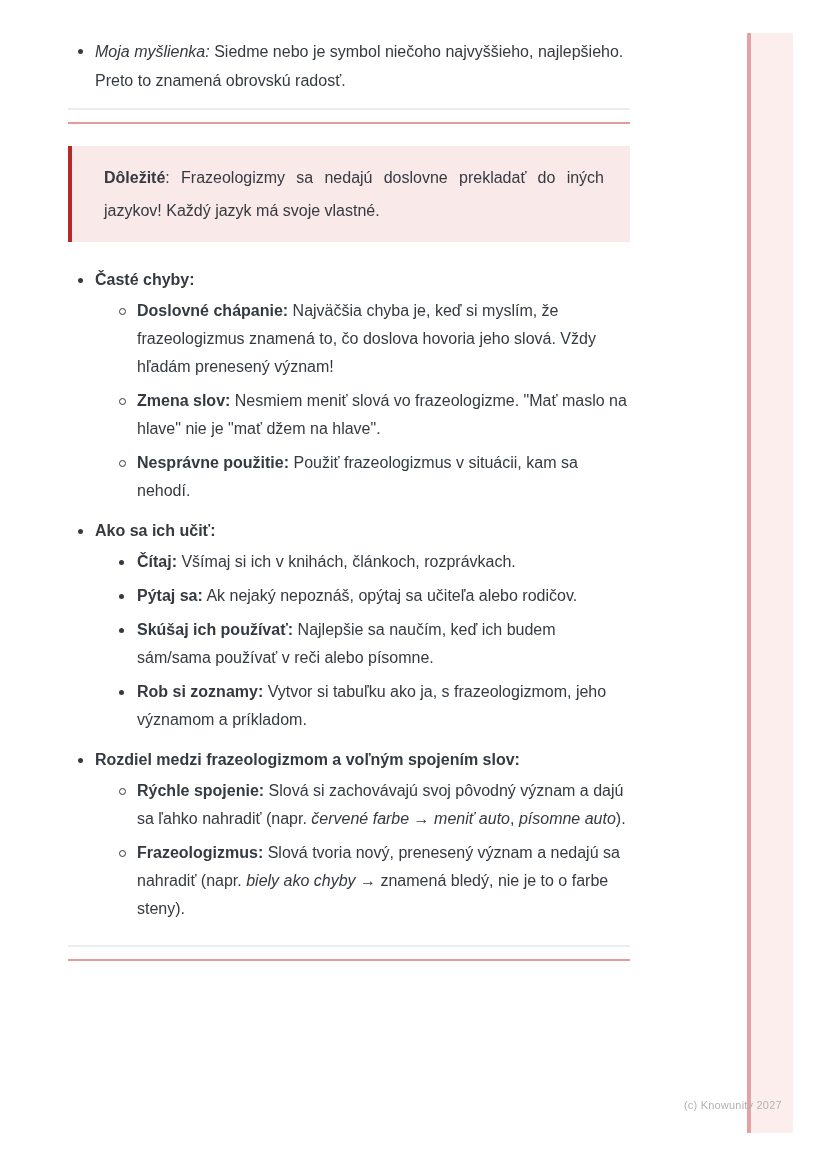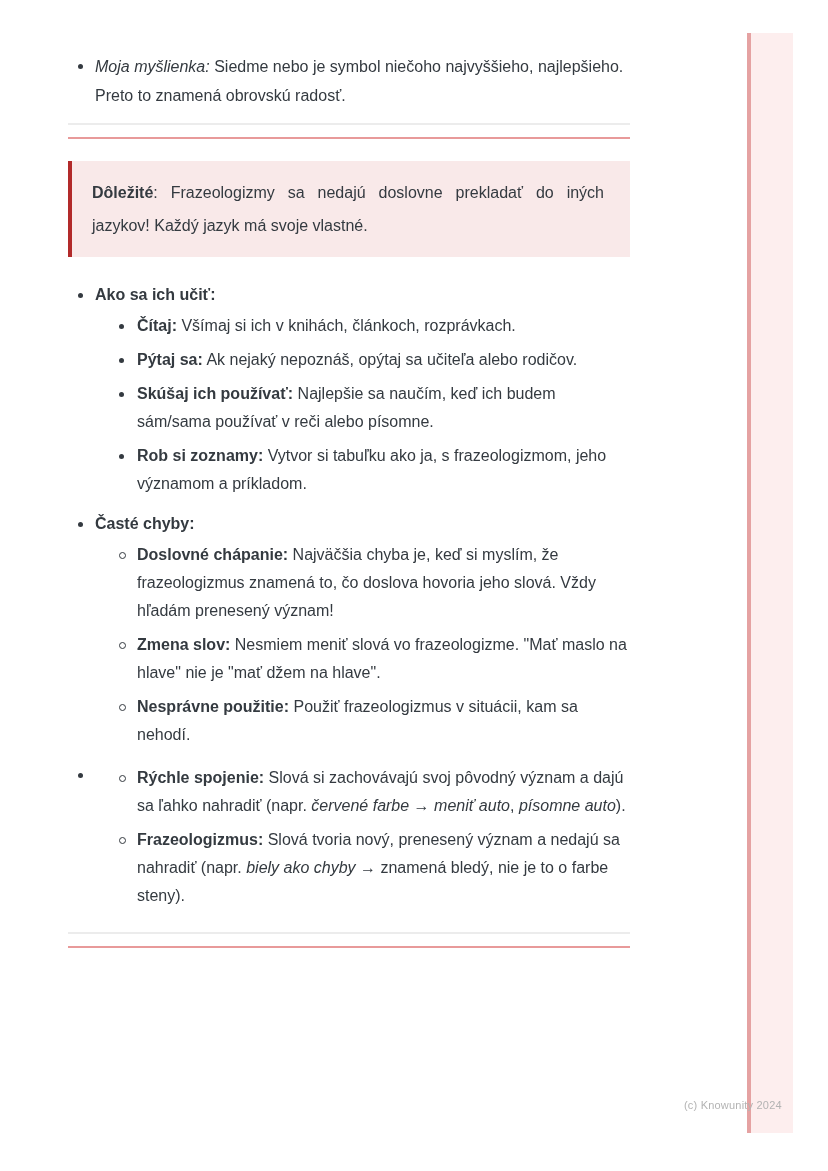--- a/index.html
+++ b/index.html
@@ -2,21 +2,21 @@
 <html><head>
 <meta charset="utf-8">
 <style>
   html,body{margin:0;padding:0;}
   body{
     width:828px;height:1171px;position:relative;overflow:hidden;
     background:#ffffff;
     font-family:"Liberation Sans","DejaVu Sans",sans-serif;
     color:#343a40;font-size:16px;
   }
-  .content{position:absolute;left:68px;top:52px;width:562px;z-index:2;}
+  .content{position:absolute;left:68px;top:37px;width:562px;z-index:2;}
   p{margin:0;}
   .txt{line-height:29px;}
   
   ul{list-style:none;margin:0;padding:0;}
   li{display:flex;align-items:flex-start;}
   .m{flex:0 0 17px;margin-left:10px;display:flex;}
   .m2{flex:0 0 18px;margin-left:24px;display:flex;}
   .dot{width:5px;height:5px;background:#343a40;border-radius:50%;display:block;margin-top:12px;}
   .ring{width:7px;height:7px;border:1.3px solid #343a40;border-radius:50%;display:block;margin-top:11px;box-sizing:border-box;}
   .li-body{flex:1;min-width:0;}
@@ -30,42 +30,42 @@
     margin:36px 0 0;font-size:27px;line-height:30px;font-weight:700;
     color:#d32f2f;letter-spacing:-0.3px;
   }
   .h-rule{height:2px;background:#e89a9a;margin-top:12px;}
   .divider{height:2px;background:#ececec;}
   .divider-1{margin-top:13px;}
   .divider-2{margin-top:22px;}
   
   .callout{
     margin-top:22px;background:#f9e9e9;border-left:4px solid #b22a2a;
-    padding:15px 26px 15px 20px;
+    padding:15px 26px 15px 32px;
   }
   .callout p{line-height:33px;text-align:justify;}
   .intro-line{margin-top:24px;line-height:29px;}
   
   .seg-b{font-weight:700;}
   .seg-i{font-style:italic;}
   
   .edge-bar{
     position:absolute;left:747px;top:33px;width:46px;height:1100px;
     background:#fdeeee;border-left:4px solid #e5a2a2;box-sizing:border-box;z-index:1;
   }
   .watermark{
     position:absolute;left:684px;top:1099px;z-index:3;
     font-size:11px;color:#b3b3b3;letter-spacing:0.2px;
   }
 </style>
 </head>
 <body>
 
 <div class="edge-bar"></div>
-<div class="watermark">(c) Knowunity 2024</div>
+<div class="watermark">(c) Knowunity 2027</div>
 
 <main class="content">
 
   <ul class="intro-list">
     <li>
       <span class="m">
           <span class="dot"></span>
         </span>
       <div class="li-body txt"><span class="seg-i">Moja myšlienka:</span><span class="seg-n"> Siedme nebo je symbol niečoho najvyššieho, najlepšieho. Preto to znamená obrovskú radosť.</span></div>
     </li>
@@ -73,20 +73,49 @@
 
   <div class="divider divider-1"></div>
 
   <div class="h-rule"></div>
 
   <aside class="callout">
     <p><span class="seg-b">Dôležité</span><span class="seg-n">: Frazeologizmy sa nedajú doslovne prekladať do iných jazykov! Každý jazyk má svoje vlastné.</span></p>
   </aside>
 
   <ul class="main-list">
+
+    <li class="group">
+      <span class="m">
+          <span class="dot"></span>
+        </span>
+      <div class="li-body">
+        <p class="group-label">Časté chyby:</p>
+        <ul class="sub-list">
+          <li>
+            <span class="m2">
+                <span class="ring"></span>
+              </span>
+            <div class="li-body"><span class="seg-b">Doslovné chápanie:</span><span class="seg-n"> Najväčšia chyba je, keď si myslím, že frazeologizmus znamená to, čo doslova hovoria jeho slová. Vždy hľadám prenesený význam!</span></div>
+          </li>
+          <li>
+            <span class="m2">
+                <span class="ring"></span>
+              </span>
+            <div class="li-body"><span class="seg-b">Zmena slov:</span><span class="seg-n"> Nesmiem meniť slová vo frazeologizme. "Mať maslo na hlave" nie je "mať džem na hlave".</span></div>
+          </li>
+          <li>
+            <span class="m2">
+                <span class="ring"></span>
+              </span>
+            <div class="li-body"><span class="seg-b">Nesprávne použitie:</span><span class="seg-n"> Použiť frazeologizmus v situácii, kam sa nehodí.</span></div>
+          </li>
+        </ul>
+      </div>
+    </li>
 
     <li class="group">
       <span class="m">
           <span class="dot"></span>
         </span>
       <div class="li-body">
         <p class="group-label">Ako sa ich učiť:</p>
         <ul class="sub-list">
           <li>
             <span class="m2">
@@ -114,49 +143,21 @@
           </li>
         </ul>
       </div>
     </li>
 
     <li class="group">
       <span class="m">
           <span class="dot"></span>
         </span>
       <div class="li-body">
-        <p class="group-label">Časté chyby:</p>
-        <ul class="sub-list">
-          <li>
-            <span class="m2">
-                <span class="ring"></span>
-              </span>
-            <div class="li-body"><span class="seg-b">Doslovné chápanie:</span><span class="seg-n"> Najväčšia chyba je, keď si myslím, že frazeologizmus znamená to, čo doslova hovoria jeho slová. Vždy hľadám prenesený význam!</span></div>
-          </li>
-          <li>
-            <span class="m2">
-                <span class="ring"></span>
-              </span>
-            <div class="li-body"><span class="seg-b">Zmena slov:</span><span class="seg-n"> Nesmiem meniť slová vo frazeologizme. "Mať maslo na hlave" nie je "mať džem na hlave".</span></div>
-          </li>
-          <li>
-            <span class="m2">
-                <span class="ring"></span>
-              </span>
-            <div class="li-body"><span class="seg-b">Nesprávne použitie:</span><span class="seg-n"> Použiť frazeologizmus v situácii, kam sa nehodí.</span></div>
-          </li>
-        </ul>
-      </div>
-    </li>
-
-    <li class="group">
-      <span class="m">
-          <span class="dot"></span>
-        </span>
-      <div class="li-body">
+        <p class="group-label">Rozdiel medzi frazeologizmom a voľným spojením slov:</p>
         <ul class="sub-list">
           <li>
             <span class="m2">
                 <span class="ring"></span>
               </span>
             <div class="li-body"><span class="seg-b">Rýchle spojenie:</span><span class="seg-n"> Slová si zachovávajú svoj pôvodný význam a dajú sa ľahko nahradiť (napr. </span><span class="seg-i">červené farbe</span><span class="seg-n"> → </span><span class="seg-i">meniť auto</span><span class="seg-n">, </span><span class="seg-i">písomne auto</span><span class="seg-n">).</span></div>
           </li>
           <li>
             <span class="m2">
                 <span class="ring"></span>

